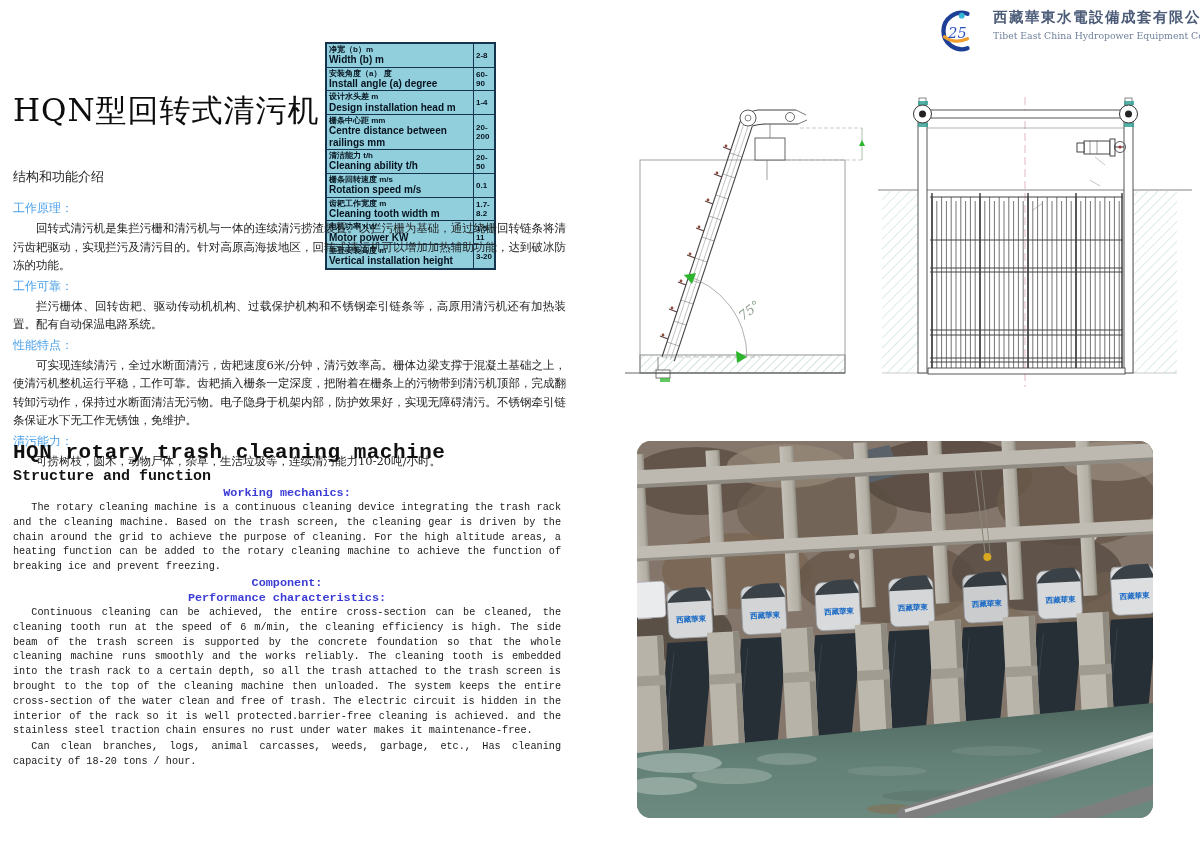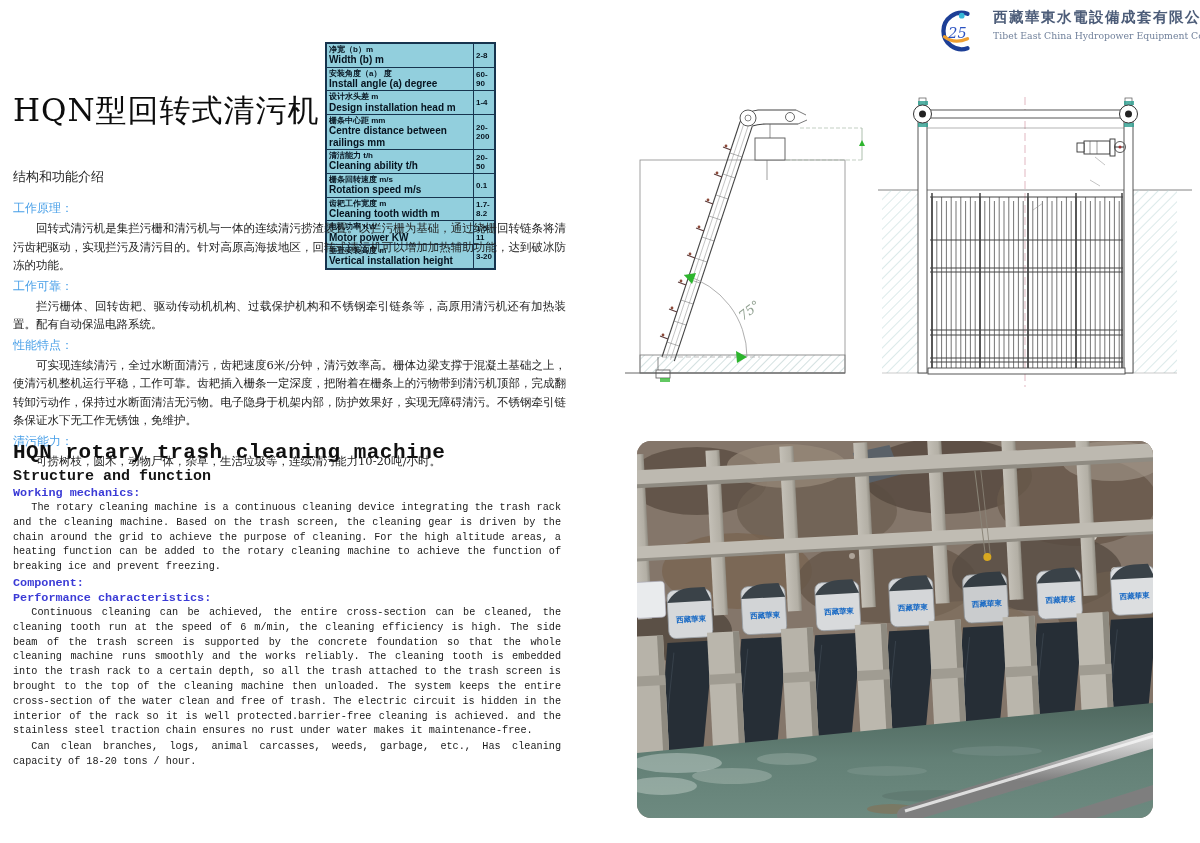--- a/index.html
+++ b/index.html
@@ -29,21 +29,21 @@
   .cn-title{font-size:31px;font-weight:500;letter-spacing:1px;color:#0d0d0d;margin:0 0 36px 0;}
   .cn-sub{font-size:13px;color:#1f1f1f;margin:0 0 14px 0;font-weight:normal;}
   .cn-h{font-size:12px;color:#4aa0e8;margin:0 0 2px 0;font-weight:normal;}
   .cn-p{font-size:11.5px;line-height:18.5px;margin:0 0 3px 0;text-indent:2em;text-align:justify;color:#222;}
 
   
   .en-block{position:absolute;left:13px;top:441px;width:548px;
             font-family:"Liberation Mono","DejaVu Sans Mono",monospace;}
   .en-title{font-size:21px;font-weight:bold;margin:0 0 4px 0;letter-spacing:.5px;color:#101010;}
   .en-sub{font-size:15px;font-weight:bold;margin:0 0 1px 0;color:#151515;}
-  .en-h{font-size:11.8px;font-weight:bold;color:#3b3bd6;margin:1px 0 1px 0;}
+  .en-h{font-size:11.8px;font-weight:bold;color:#3b3bd6;margin:1px 0 1px 0;text-align:center;}
   .en-p{font-size:10.2px;line-height:14.8px;margin:0 0 1px 0;text-align:justify;text-indent:3ch;color:#191919;}
 
   
   .drawings{position:absolute;left:600px;top:85px;width:600px;height:315px;}
   .photo{position:absolute;left:637px;top:441px;width:516px;height:377px;border-radius:14px;
          overflow:hidden;background:#847668;}
   .photo svg{display:block;}
 </style>
 </head>
 <body>

